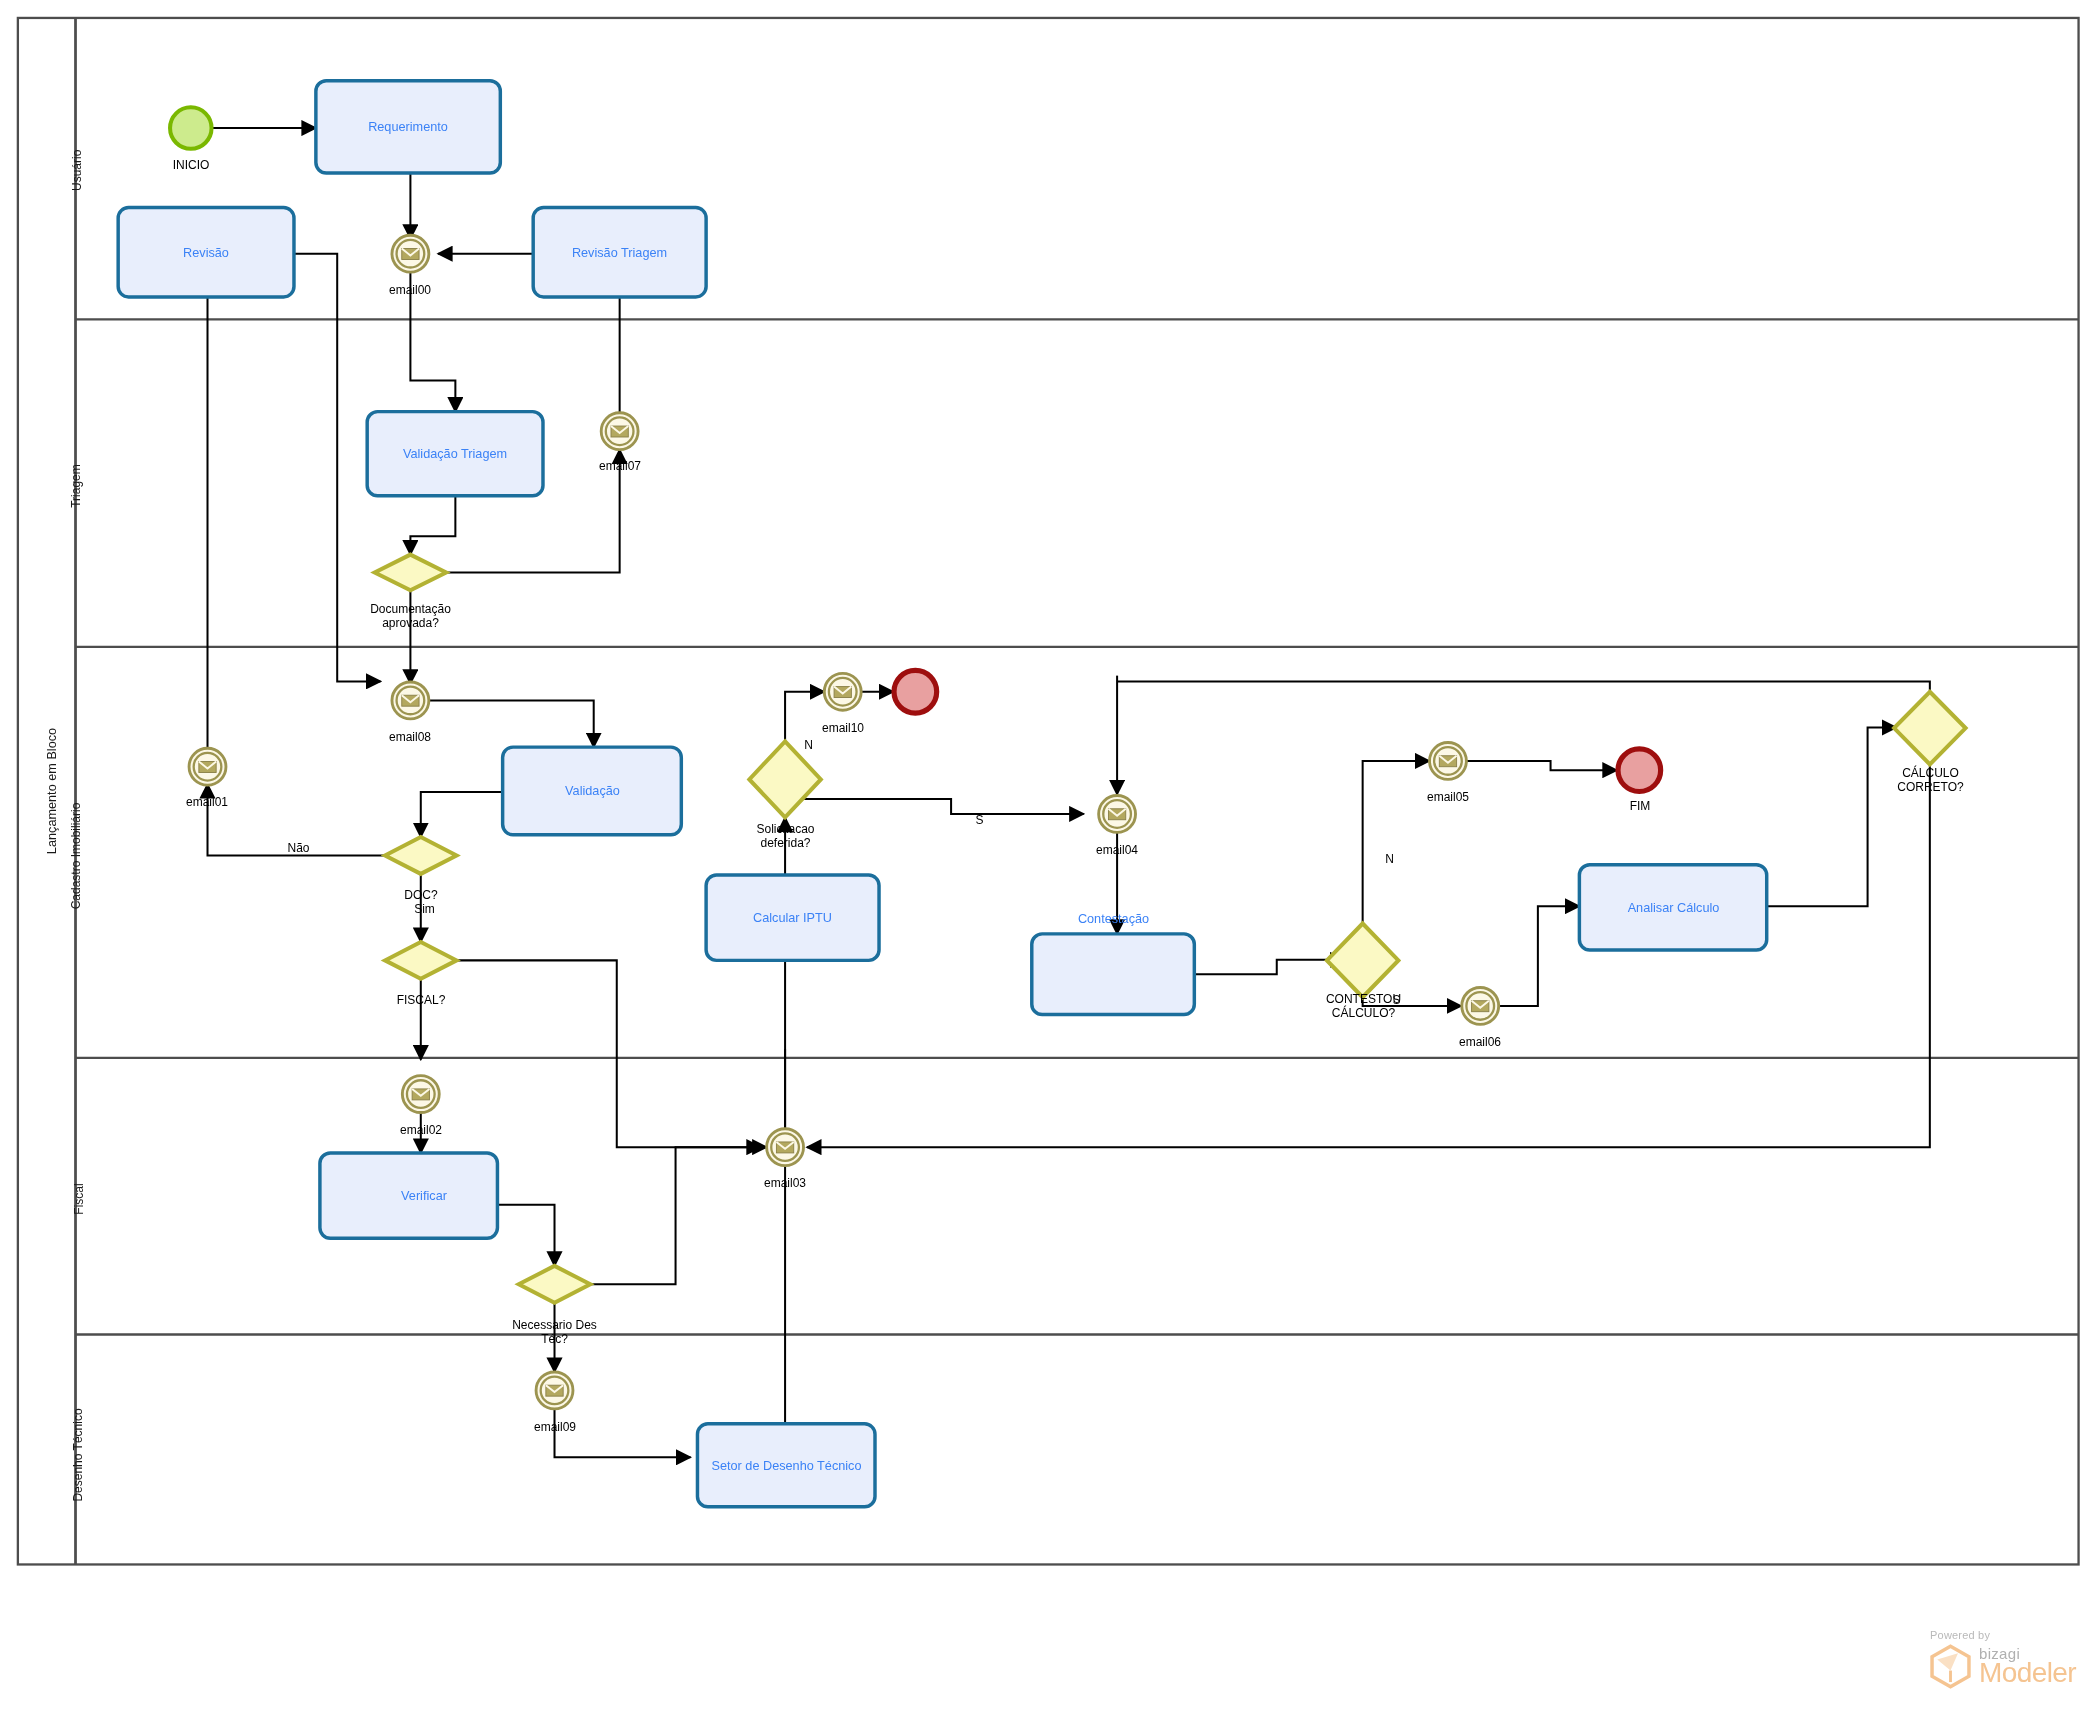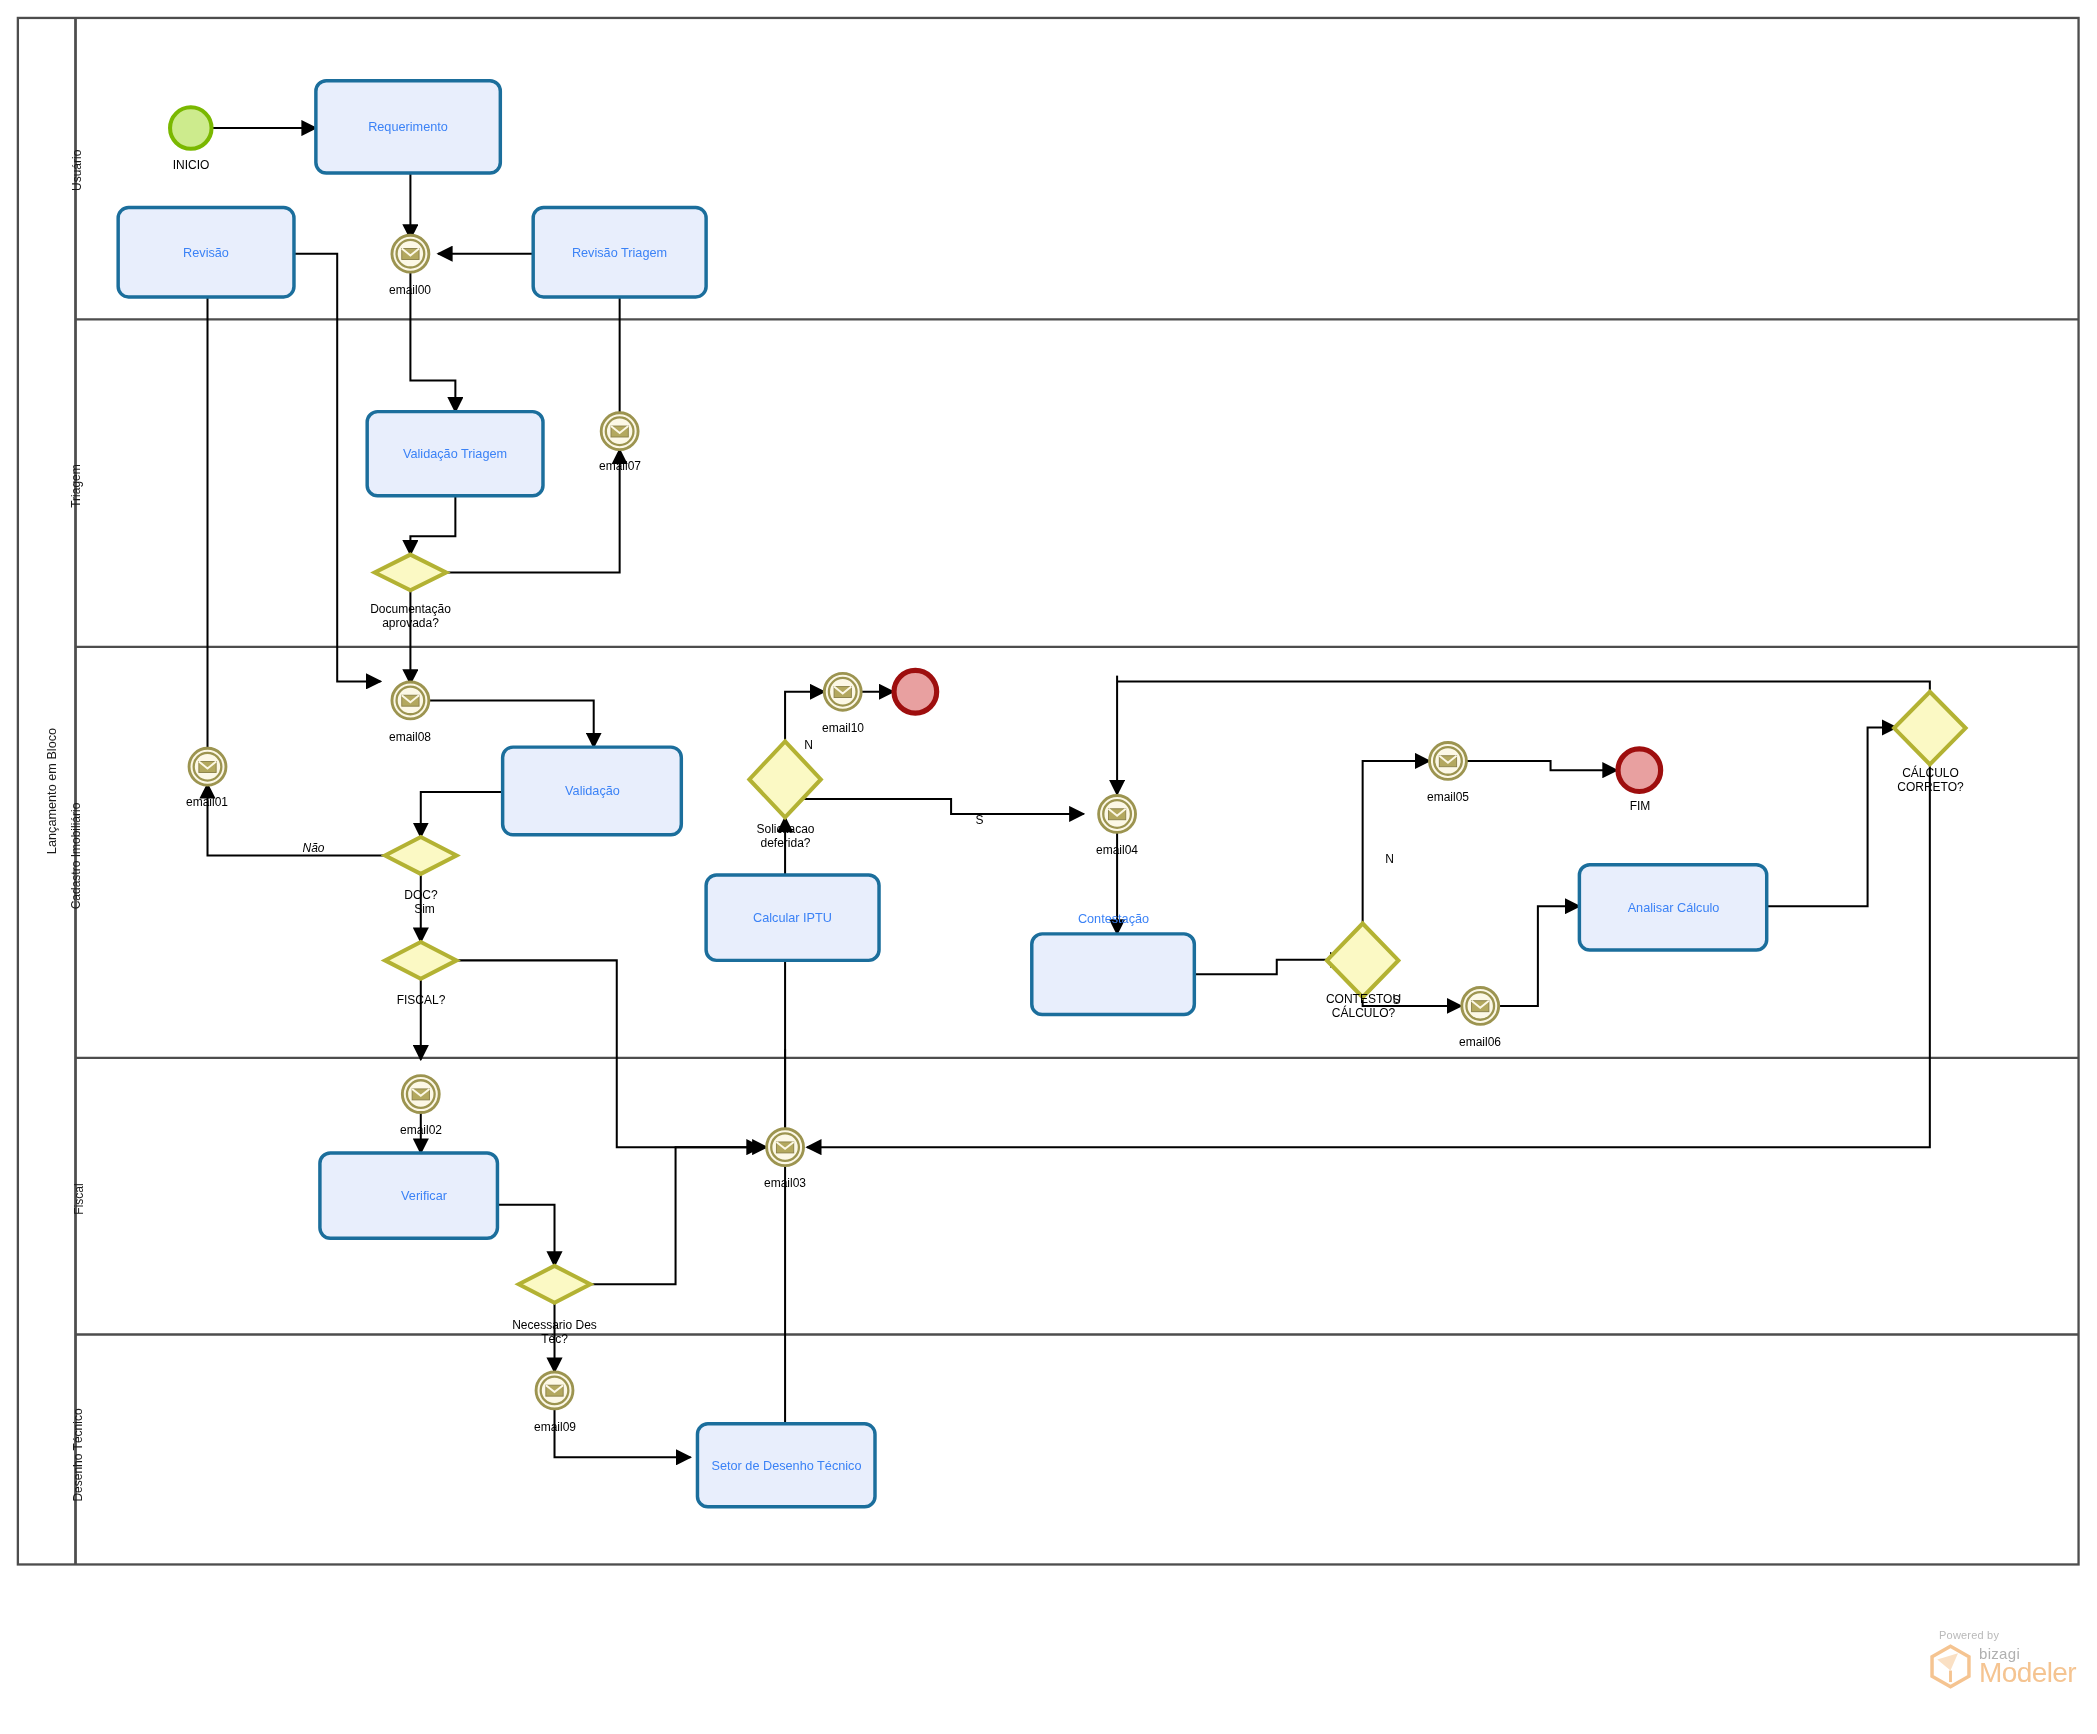--- a/index.html
+++ b/index.html
@@ -62,21 +62,21 @@
     position: absolute;
     right: 21px;
     bottom: 45px;
     text-align: left;
   }
   .brand-powered {
     font-size: 11px;
     color: #b9b9b9;
     letter-spacing: 0.2px;
     margin-bottom: 3.5px;
-    margin-left: 10px;
+    margin-left: 1px;
   }
   .brand-row {
     display: flex;
     align-items: center;
     gap: 7px;
   }
   .brand-text-stack { display: flex; flex-direction: column; line-height: 1; }
   .brand-bizagi {
     font-size: 15px;
     color: #b0b0b0;
@@ -393,21 +393,21 @@
   <div class="node-label small-label" style="left:375px; top:994px; width:92px;">FISCAL?</div>
   <div class="node-label small-label" style="left:722px; top:823px; width:127px;">Solicitacao
 deferida?</div>
   <div class="node-label small-label" style="left:1300px; top:993px; width:127px;">CONTESTOU
 CÁLCULO?</div>
   <div class="node-label small-label" style="left:1867px; top:767px; width:127px;">CÁLCULO
 CORRETO?</div>
   <div class="node-label small-label" style="left:491px; top:1319px; width:127px;">Necessario Des
 Téc?</div>
 
-  <div class="node-label small-label" style="left:282px; top:842px; width:63px;font-style:italic;">Não</div>
+  <div class="node-label small-label" style="left:267px; top:842px; width:63px;">Não</div>
   <div class="node-label small-label" style="left:393px; top:903px; width:63px;">Sim</div>
   <div class="node-label small-label" style="left:791px; top:739px; width:35px;">N</div>
   <div class="node-label small-label" style="left:962px; top:814px; width:35px;">S</div>
   <div class="node-label small-label" style="left:1372px; top:853px; width:35px;">N</div>
   <div class="node-label small-label" style="left:1379px; top:994px; width:35px;">S</div>
 
   <div class="brand">
     <div class="brand-powered">Powered by</div>
     <div class="brand-row">
       <svg width="43" height="45" viewBox="0 0 74 78">

